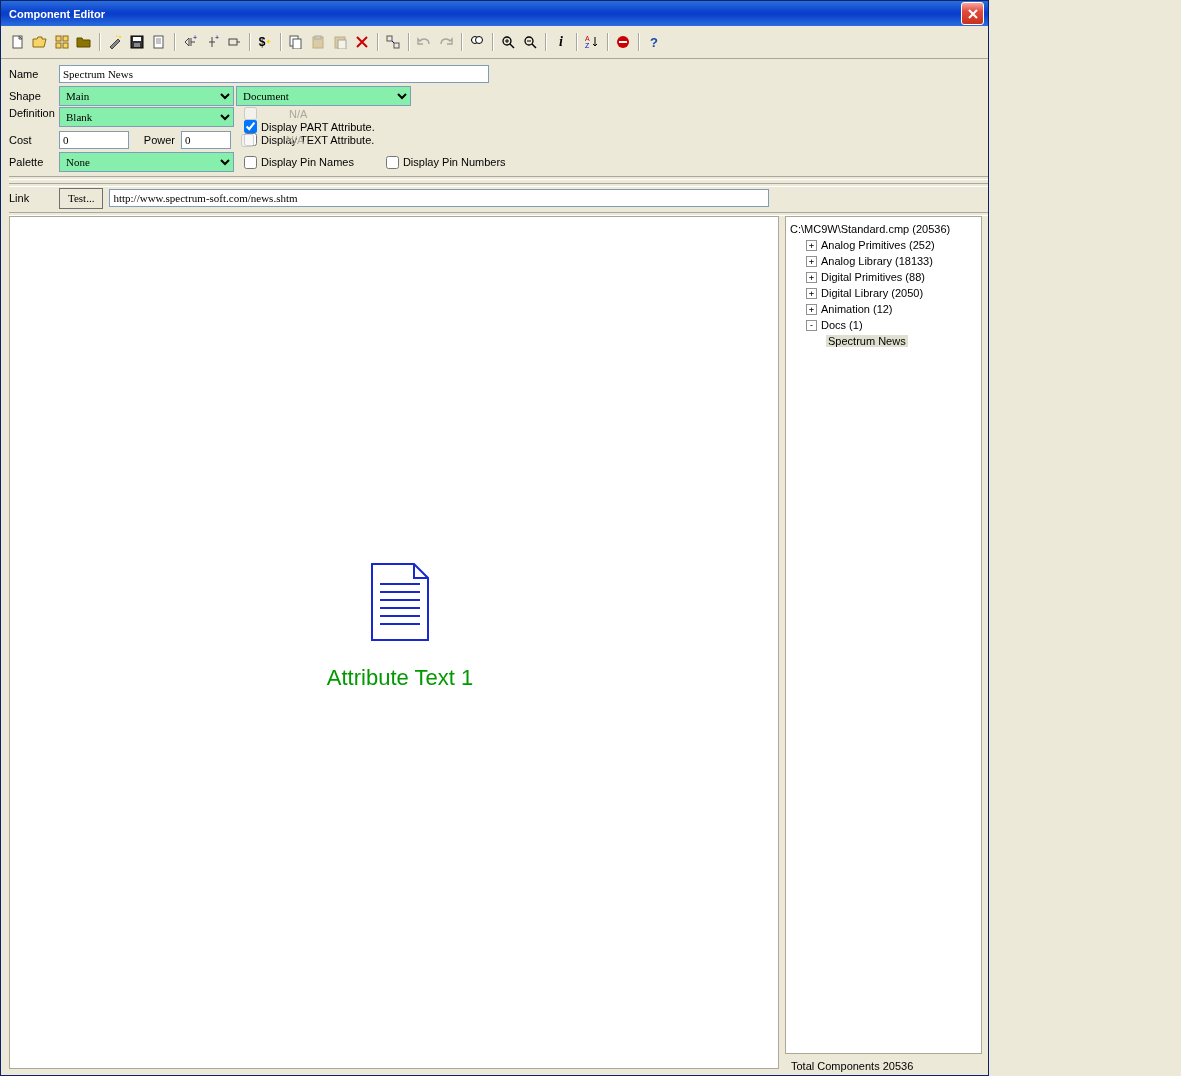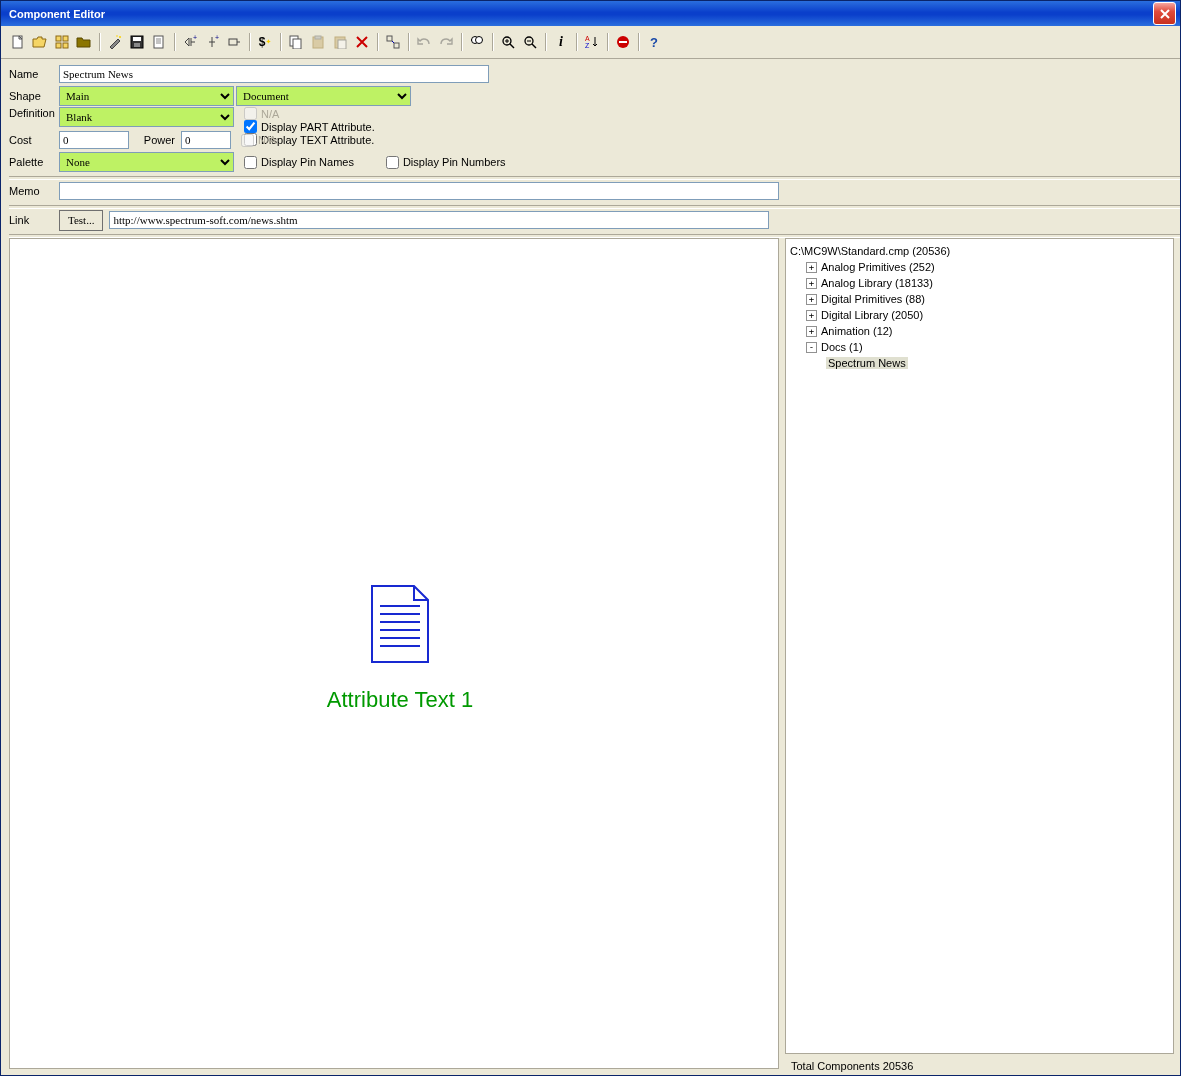--- a/index.html
+++ b/index.html
@@ -1,31 +1,31 @@
 <!DOCTYPE html>
 <html><head>
 <meta charset="utf-8">
 <style>
 html,body{margin:0;padding:0;height:100%;font-family:Tahoma,Arial,sans-serif;font-size:11px;color:#000;background:#ECE9D8;}
-.window{width:1181px;height:1076px;background:#ECE9D8;border:1px solid #0A246A;box-sizing:border-box;display:flex;flex-direction:column;}
+.window{width:989px;height:1076px;background:#ECE9D8;border:1px solid #0A246A;box-sizing:border-box;display:flex;flex-direction:column;}
 .titlebar{height:25px;background:linear-gradient(to bottom,#2A6EDE,#0A3FCB 45%,#0A3FCB 55%,#2A6EDE);display:flex;align-items:center;padding:0 4px;color:#fff;font-weight:bold;}
 .titlebar .title{flex:1;padding-left:4px;}
 .close-btn{width:21px;height:21px;background:linear-gradient(to bottom,#f5a6a0,#e04b3c 40%,#c8311f);border:1px solid #fff;border-radius:3px;display:flex;align-items:center;justify-content:center;cursor:pointer;}
 .close-btn svg{stroke:#fff;stroke-width:2;}
 .toolbar{height:28px;border-bottom:1px solid #ACA899;display:flex;align-items:center;padding:2px 6px;gap:0;}
 .tbtn{width:20px;height:20px;display:flex;align-items:center;justify-content:center;margin:0 1px;cursor:pointer;}
 .tsep{width:1px;height:18px;background:#ACA899;margin:0 4px;box-shadow:1px 0 0 #fff;}
 .form{padding:4px 0 0 8px;}
 .row{display:flex;align-items:center;height:22px;}
 .lbl{width:50px;}
 .txt{height:18px;border:1px solid #7F9DB9;background:#fff;padding:0 3px;font:11px Tahoma;box-sizing:border-box;}
-.sel{height:20px;border:1px solid #7F9DB9;background:#bef264;padding:0 2px;font:11px Tahoma;box-sizing:border-box;}
+.sel{height:20px;border:1px solid #7F9DB9;background:#86efac;padding:0 2px;font:11px Tahoma;box-sizing:border-box;}
 .chk{margin:0 4px 0 0;}
 .cbox{display:flex;align-items:center;margin-right:10px;}
-.cbox.disabled{color:#ACA899;}
+.cbox.disabled{color:#ACA899;gap:28px;}
 .hr{height:2px;border-top:1px solid #ACA899;border-bottom:1px solid #fff;margin-top:3px;}
 .btn{height:21px;border:1px solid #707070;background:#ECE9D8;padding:0 8px;font:11px Tahoma;cursor:pointer;}
 .viewrow{display:flex;align-items:center;height:24px;gap:18px;}
 .radio{display:flex;align-items:center;gap:4px;}
 .radio input{margin:0;}
 .content{display:flex;flex:1;min-height:0;}
 .canvas-wrap{flex:0 0 784px;padding:0 8px 8px 8px;box-sizing:border-box;}
 .canvas{width:100%;height:100%;background:#fff;border:1px solid #ACA899;position:relative;}
 .doc-icon{position:absolute;left:360px;top:345px;}
 .attr-text{position:absolute;color:#009900;font:22px "Trebuchet MS",Arial;text-align:center;left:265px;}
@@ -260,24 +260,20 @@
       <div class="cbox" style="margin-left:10px">
           <input type="checkbox" class="chk" style="">
           <span>Display Pin Names</span>
         </div>
       <div class="cbox" style="margin-left:22px">
           <input type="checkbox" class="chk" style="">
           <span>Display Pin Numbers</span>
         </div>
     </div>
     <div class="hr"></div>
-    <div class="row">
-      <span class="lbl">Memo</span>
-      <input class="txt" style="width: 720px;" value="">
-    </div>
     <div class="hr"></div>
     <div class="row">
       <span class="lbl">Link</span>
       <button class="btn">Test...</button>
       <input class="txt" style="width: 660px; margin-left: 6px;" value="http://www.spectrum-soft.com/news.shtm">
     </div>
     <div class="hr"></div>
   </div>
 
   <div class="content">

